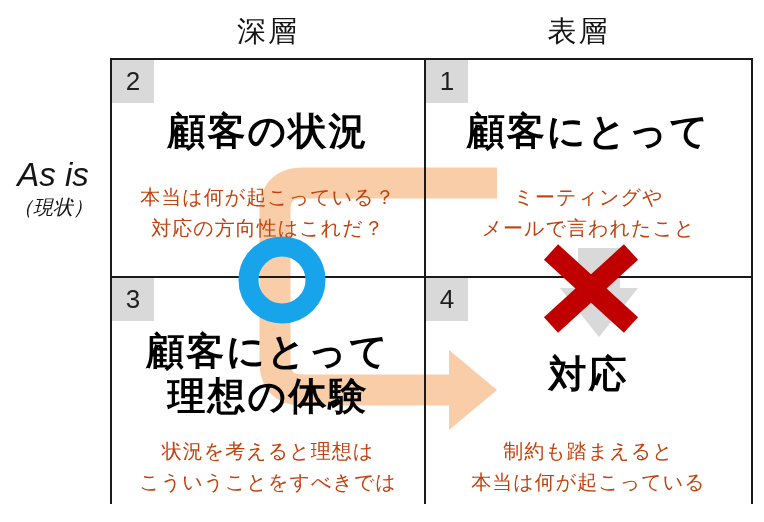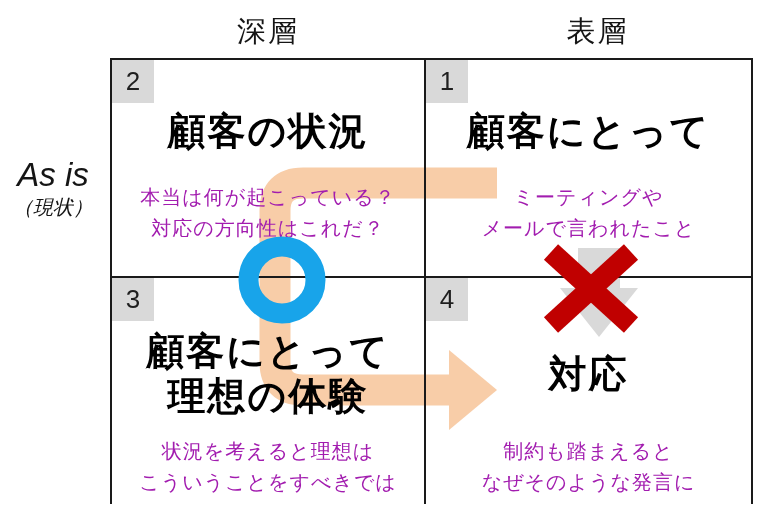--- a/index.html
+++ b/index.html
@@ -7,21 +7,21 @@
   .stage {
     position:relative; width:764px; height:504px; background:#ffffff;
     overflow:hidden; color:#111;
   }
   
   .col-header {
     position:absolute; top:14px; height:34px; line-height:34px;
     text-align:center; font-size:29px; color:#151515; letter-spacing:2px;
   }
   .col-header.deep { left:110px; width:316px; }
-  .col-header.surface { left:434px; width:327px; }
+  .col-header.surface { left:415px; width:327px; }
   
   .row-label {
     position:absolute; left:0; width:106px; text-align:center; color:#151515;font-style:italic;
   }
   .row-label .en { font-size:33px; line-height:37px; }
   .row-label .jp { font-size:20px; line-height:26px; margin-top:1px; }
   .row-label.as-is { top:156px; }
   .row-label.to-be { top:386px; }
   
   svg.layer { position:absolute; left:0; top:0; width:764px; height:522px; }
@@ -45,21 +45,21 @@
   }
   .q-title {
     font-weight:bold; color:#000; font-size:38px; line-height:46px;
     letter-spacing:2px;
   }
   .mrow.top .q-title { margin-top:48px; }
   .mrow.bottom .q-title {
     margin-top:50px; height:92px; line-height:45px;
     display:flex; flex-direction:column; justify-content:center;
   }
-  .q-desc { font-size:20px; line-height:31px; letter-spacing:1px; color:#a21caf; }
+  .q-desc { font-size:20px; line-height:31px; letter-spacing:1px; color:#c2410c; }
   .mrow.top .q-desc { margin-top:28px; }
   .mrow.bottom .q-desc { margin-top:16px; }
 </style>
 </head>
 <body>
 
 <div class="stage">
 
   <div class="col-header deep">深層</div>
   <div class="col-header surface">表層</div>
@@ -104,21 +104,21 @@
         <div class="q-desc">
           <div>状況を考えると理想は</div>
           <div>こういうことをすべきでは</div>
         </div>
       </div>
       <div class="cell right">
         <div class="badge" style="background: rgb(217, 217, 217);">4</div>
         <div class="q-title">対応</div>
         <div class="q-desc">
           <div>制約も踏まえると</div>
-          <div>なぜそのような発言に</div>
+          <div>本当は何が起こっている</div>
         </div>
       </div>
     </div>
   </div>
 
   <svg id="marks-layer" class="layer" viewBox="0 0 764 522">
     <circle cx="282" cy="280" r="33.5" fill="none" stroke-width="20" stroke="#18A4EA"></circle>
     <g>
       <line x1="551" y1="252" x2="631" y2="325" stroke-width="21" stroke="#C00000"></line>
       <line x1="631" y1="252" x2="551" y2="325" stroke-width="21" stroke="#C00000"></line>

